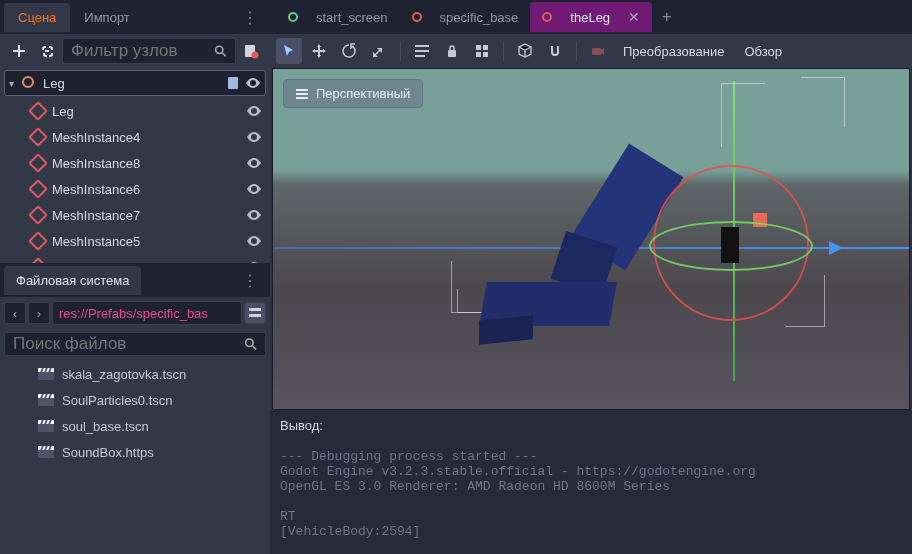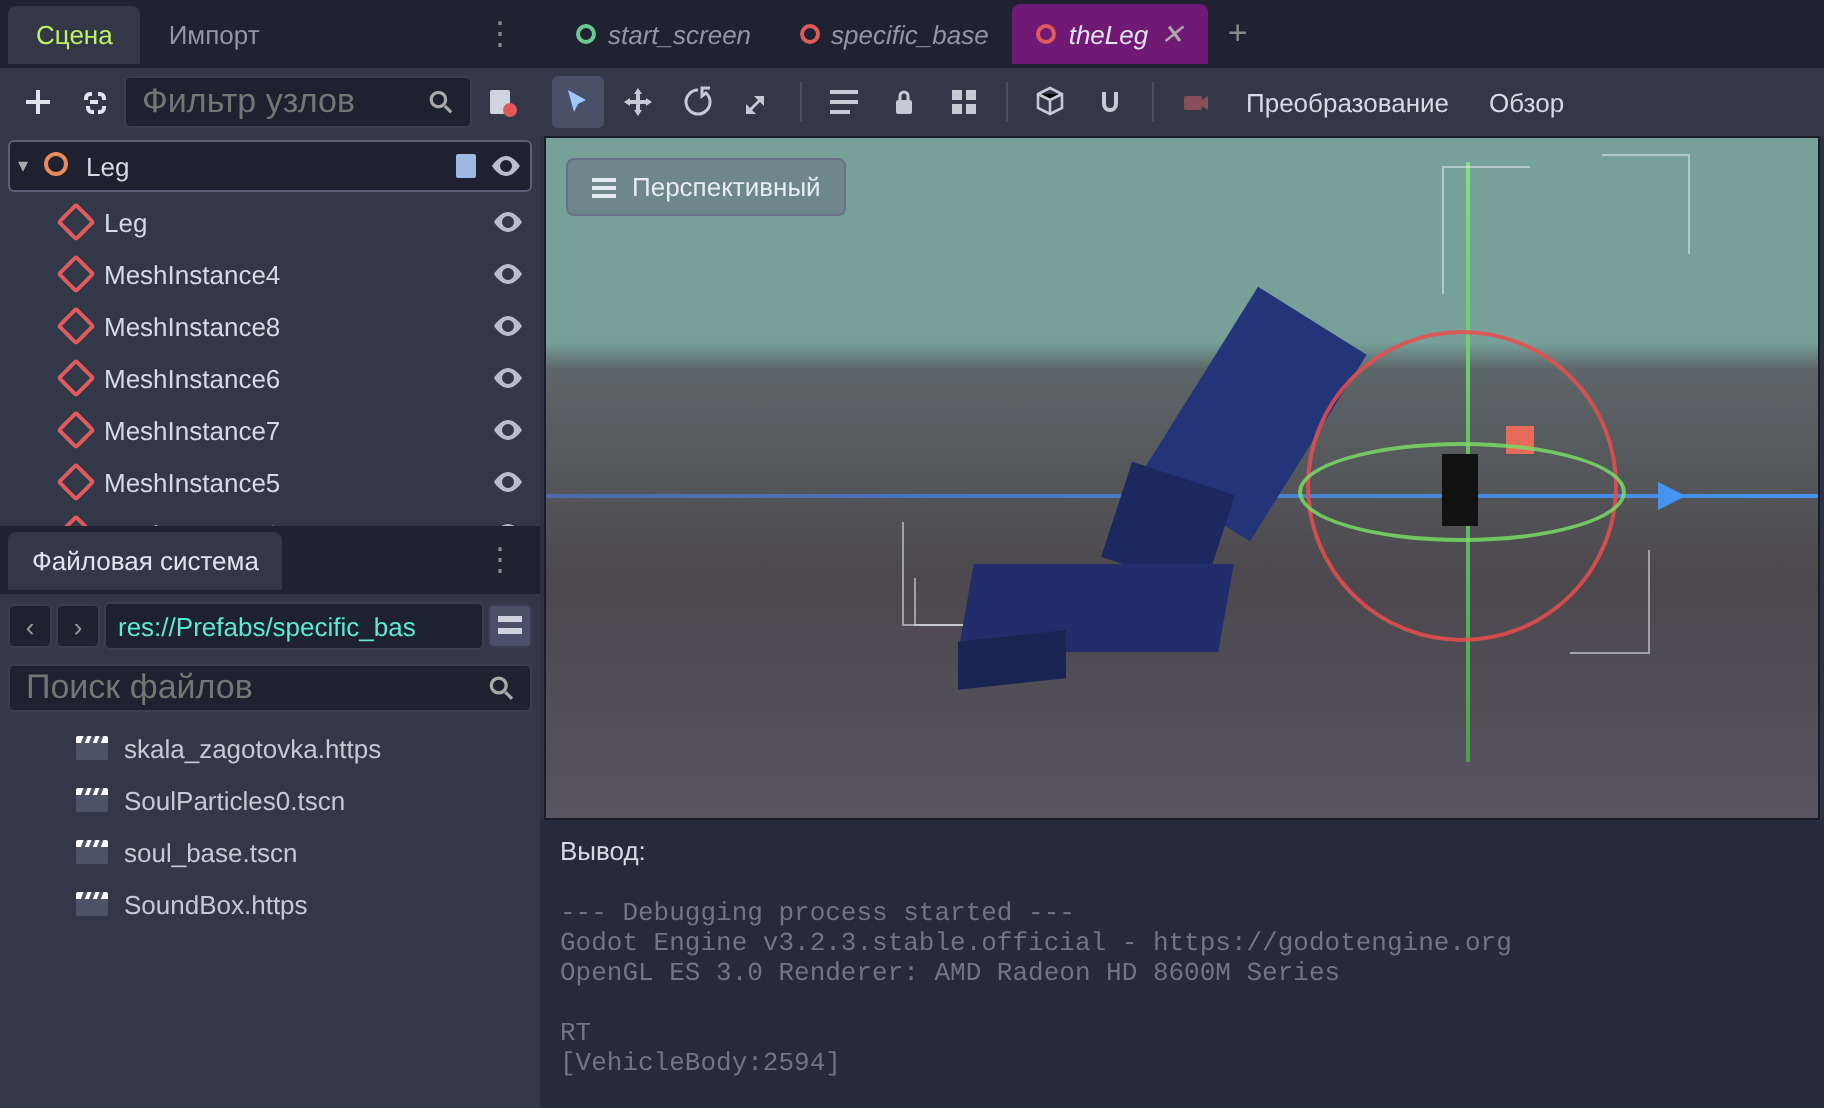--- a/index.html
+++ b/index.html
@@ -4,21 +4,21 @@
 <style>
 * { margin: 0; padding: 0; box-sizing: border-box; font-family: sans-serif; font-size: 13px; }
 body { background: #2d3142; color: #c5cad5; width: 912px; height: 554px; overflow: hidden; }
 .main-layout { display: flex; height: 100%; }
 .left-panel { width: 270px; display: flex; flex-direction: column; background: #262a3a; }
 .right-panel { flex: 1; display: flex; flex-direction: column; }
 
 
 .scene-tabs { display: flex; align-items: center; background: #1f2331; height: 34px; padding: 0 4px; }
 .scene-tab { padding: 7px 14px; color: #9096a8; cursor: pointer; }
-.scene-tab.active { background: #333849; color: #bef264; border-radius: 4px 4px 0 0; text-align: right; }
+.scene-tab.active { background: #333849; color: #f97316; border-radius: 4px 4px 0 0; text-align: right; }
 .scene-tab-more { margin-left: auto; color: #888; font-size: 16px; padding: 0 8px; cursor: pointer; }
 
 
 .scene-toolbar { display: flex; align-items: center; height: 34px; padding: 0 6px; gap: 2px; background: #333849; }
 .icon-btn { width: 26px; height: 26px; display: flex; align-items: center; justify-content: center; color: #c5cad5; cursor: pointer; border-radius: 3px; }
 .filter-input { flex: 1; background: #1e2230; border: 1px solid #3a3e50; border-radius: 3px; height: 26px; padding: 0 8px; color: #c5cad5; display: flex; align-items: center; justify-content: space-between; }
 .filter-input input { background: transparent; border: none; outline: none; color: #c5cad5; width: 100%; font-size: 17px; }
 
 
 .scene-tree { flex: 1; overflow: auto; background: #333849; padding: 2px 4px; }
@@ -32,33 +32,33 @@
 .tree-label { flex: 1; color: #d5dae5; }
 .tree-right-icons { display: flex; gap: 4px; align-items: center; }
 .eye-icon { width: 16px; height: 16px; color: #b8becc; }
 .script-icon { width: 14px; height: 14px; color: #8ab4e8; }
 
 
 .fs-tabs { display: flex; align-items: center; background: #1f2331; height: 34px; padding: 0 4px; }
 .fs-tab { padding: 7px 12px; background: #333849; color: #e0e4ee; border-radius: 4px 4px 0 0; }
 .fs-nav { display: flex; align-items: center; height: 32px; padding: 0 4px; gap: 2px; background: #333849; }
 .nav-arrow { width: 22px; height: 22px; display: flex; align-items: center; justify-content: center; background: #1e2230; border: 1px solid #3a3e50; border-radius: 3px; color: #999; cursor: pointer; }
-.path-input { flex: 1; background: #1e2230; border: 1px solid #3a3e50; border-radius: 3px; height: 24px; padding: 0 6px; color: #5eead4; display: flex; align-items: center; overflow: hidden; white-space: nowrap; }
+.path-input { flex: 1; background: #1e2230; border: 1px solid #3a3e50; border-radius: 3px; height: 24px; padding: 0 6px; color: #ec4899; display: flex; align-items: center; overflow: hidden; white-space: nowrap; }
 .fs-search { display: flex; align-items: center; height: 30px; padding: 0 4px; background: #333849; }
 .fs-search .filter-input { height: 24px; }
 .fs-tree { flex: 1; overflow: auto; background: #333849; padding: 2px 4px; }
 .fs-row { display: flex; align-items: center; height: 26px; padding: 0 4px 0 34px; }
 .fs-row.selected { background: #4a5068; border-radius: 3px; }
 .fs-icon { width: 16px; height: 12px; margin-right: 8px; position: relative; flex-shrink: 0; }
 .clapper { background: linear-gradient(180deg, #fff 0%, #fff 30%, #4e5468 30%, #4e5468 100%); border-radius: 1px; }
 .clapper::before { content: ""; position: absolute; top: 0; left: 3px; width: 2px; height: 4px; background: #4e5468; transform: skewX(-20deg); box-shadow: 4px 0 #4e5468, 8px 0 #4e5468; }
 
 
 .editor-tabs { display: flex; align-items: center; height: 34px; background: #1f2331; padding: 0 6px; gap: 0; }
-.etab { display: flex; align-items: center; gap: 6px; padding: 7px 12px; color: #9096a8; cursor: pointer; font-style: italic; }
+.etab { display: flex; align-items: center; gap: 18px; padding: 7px 12px; color: #9096a8; cursor: pointer; }
 .etab.active { background: #701a75; border-radius: 4px 4px 0 0; color: #e0e4ee; text-align: right; }
 .etab .close { color: #aaa; font-size: 14px; }
 .etab .circle { width: 10px; height: 10px; border: 2px solid; border-radius: 50%; }
 .etab .c-green { border-color: #6bc98f; }
 .etab .c-red { border-color: #e05a5a; }
 .etab-add { padding: 6px 10px; color: #888; font-size: 17px; cursor: pointer; }
 
 
 .viewport-toolbar { display: flex; align-items: center; height: 34px; padding: 0 6px; gap: 4px; background: #333849; }
 .vt-icon { width: 26px; height: 26px; display: flex; align-items: center; justify-content: center; cursor: pointer; border-radius: 3px; }
@@ -274,21 +274,21 @@
         <input type="text" placeholder="Поиск файлов" style="">
         <svg width="14" height="14" viewBox="0 0 16 16">
             <circle cx="6.5" cy="6.5" r="4.5" stroke="#aaa" stroke-width="2" fill="none"></circle>
             <path d="M10.5 10.5l4 4" stroke="#aaa" stroke-width="2"></path>
           </svg>
       </div>
     </div>
     <div class="fs-tree" id="file-list">
         <div class="fs-row">
           <span class="fs-icon clapper"></span>
-          <span>skala_zagotovka.https</span>
+          <span>skala_zagotovka.tscn</span>
         </div>
         <div class="fs-row">
           <span class="fs-icon clapper"></span>
           <span>SoulParticles0.tscn</span>
         </div>
         <div class="fs-row">
           <span class="fs-icon clapper"></span>
           <span>soul_base.tscn</span>
         </div>
         <div class="fs-row">

